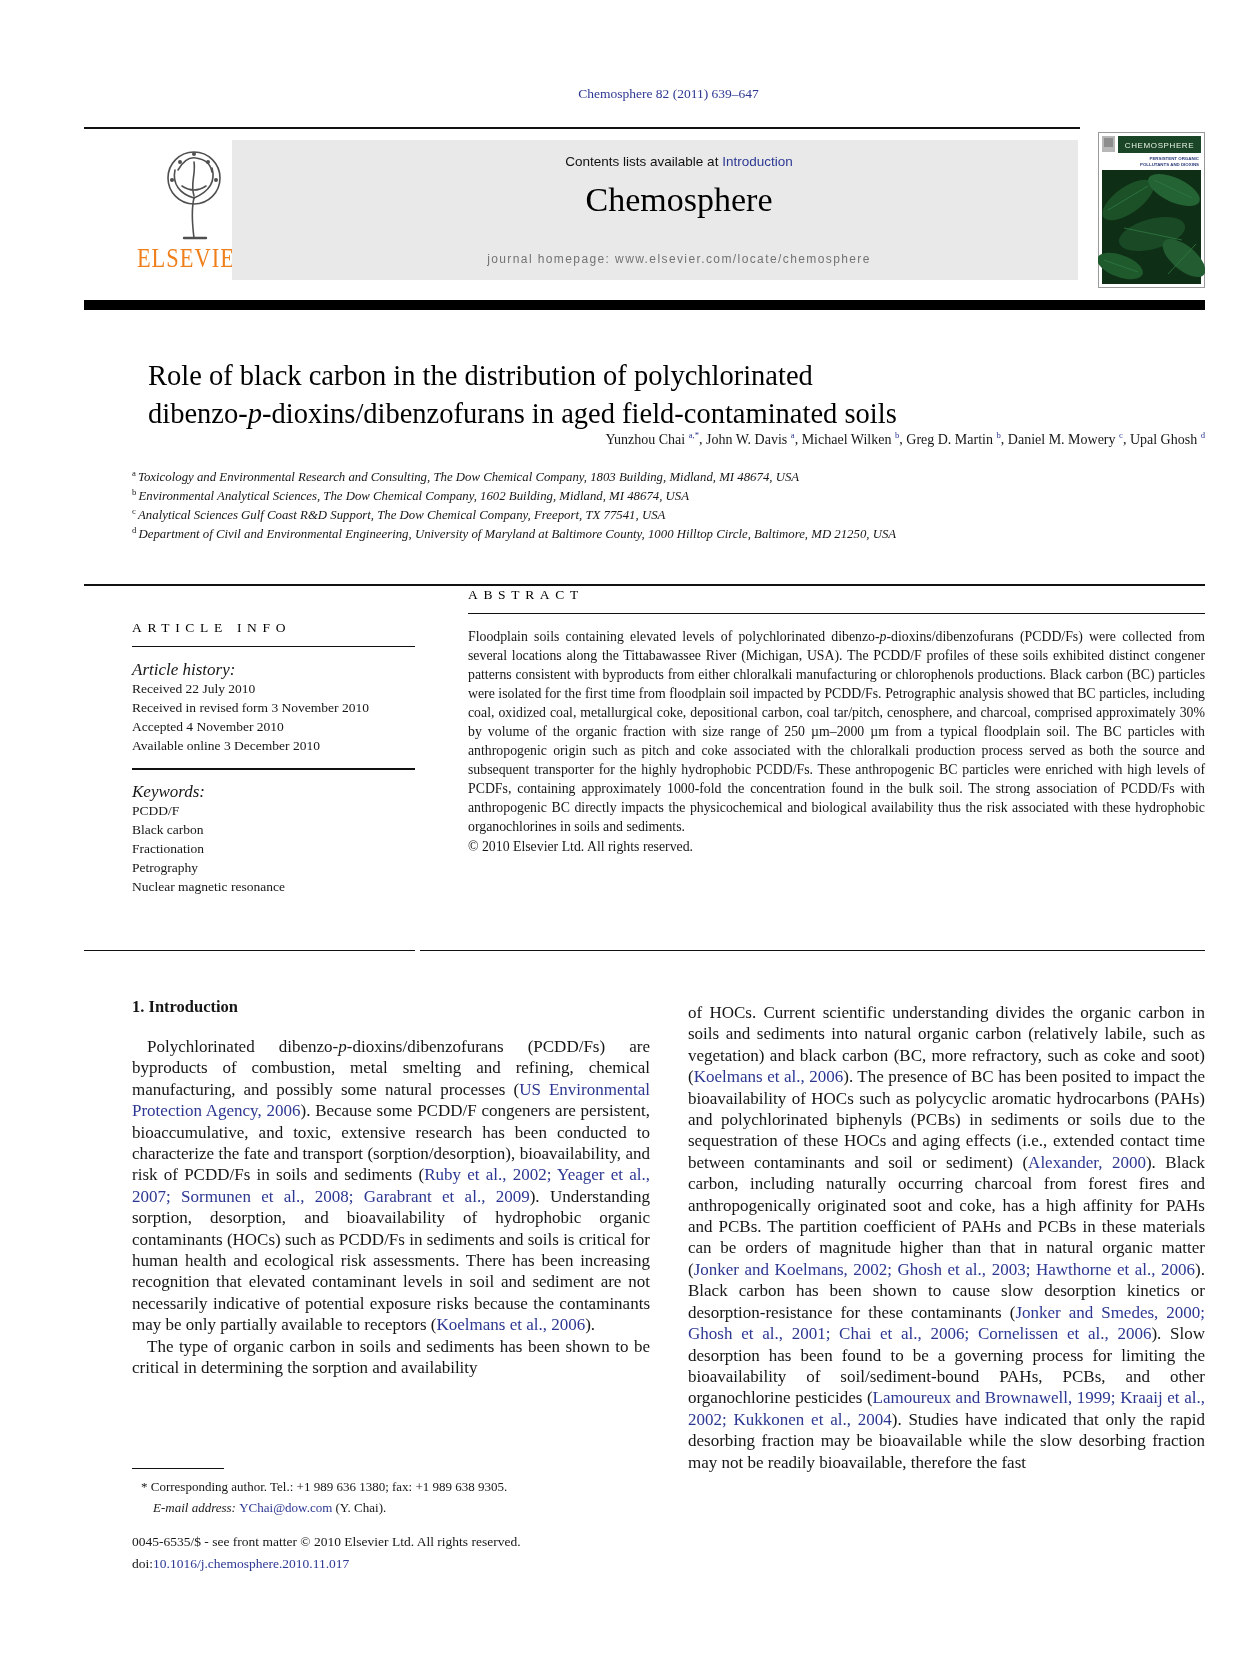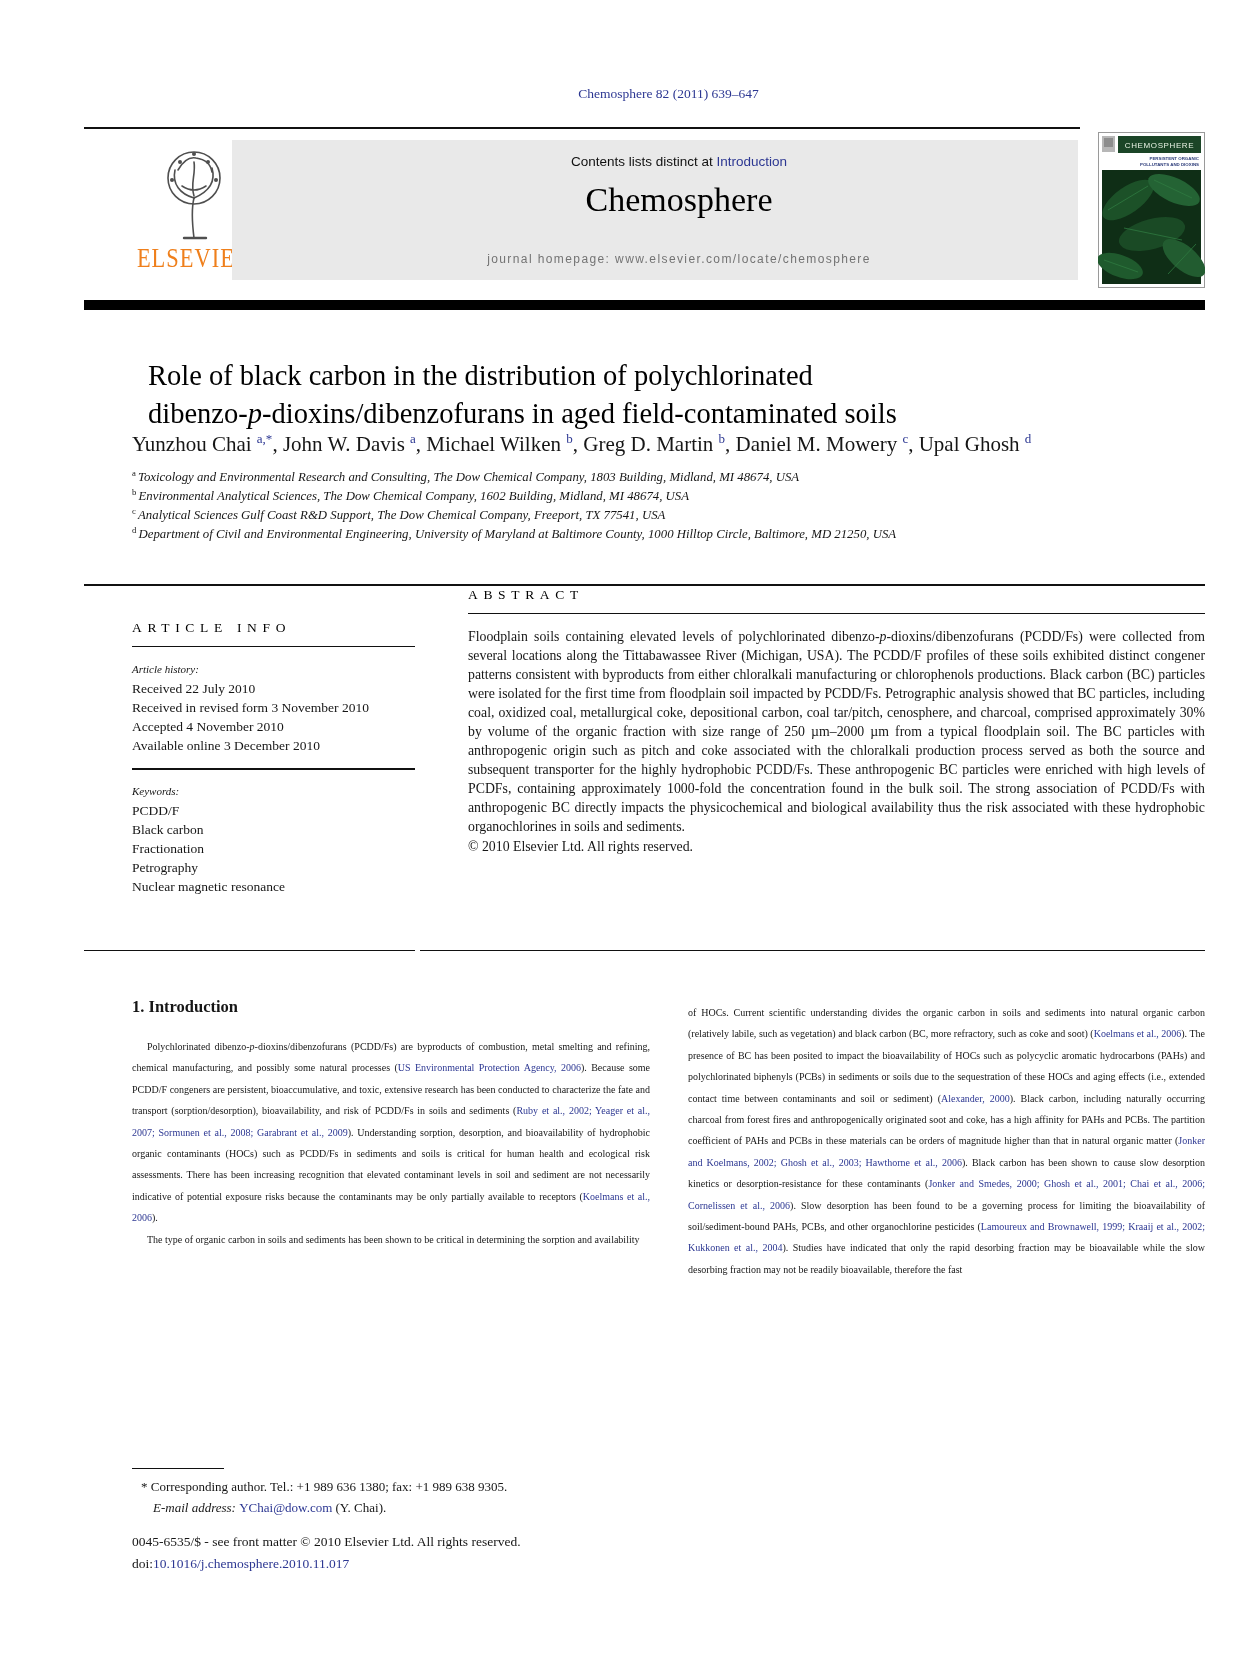--- a/index.html
+++ b/index.html
@@ -28,43 +28,43 @@
   .banner{top:140px;left:232px;width:798px;height:140px;background:var(--banner);text-align:center;}
   .contents-line{padding-top:14px;font-size:13.5px;font-family:"Liberation Sans",sans-serif;color:#111;}
   .journal-name{margin-top:12px;font-size:34px;font-family:"Liberation Serif",serif;color:#000;}
   .homepage-line{margin-top:33px;font-size:12px;letter-spacing:1.4px;font-family:"Liberation Sans",sans-serif;color:#737373;}
 
   .cover{top:132px;left:1050px;width:107px;height:156px;}
 
   .thick-bar{top:300px;left:84px;width:1073px;height:10px;background:#000;}
 
   .article-title{top:341px;left:84px;width:940px;font-size:28.5px;line-height:38px;color:#000;}
-  .authors-line{top:432px;left:84px;width:1073px;font-size:21px;}
+  .authors-line{top:432px;left:84px;width:1073px;font-size:14px;text-align:right;}
   .affiliations{top:468px;left:84px;width:1073px;font-size:12.8px;line-height:19px;}
   .affil-line{}
 
   .rule-mid{top:584px;left:84px;width:1073px;height:1.6px;background:#111;}
 
   .info-col{top:620px;left:84px;width:283px;}
   .abstract-col{top:587px;left:420px;width:737px;}
   .col-heading{font-size:13.5px;letter-spacing:0.42em;color:#000;}
   .head-rule{height:1.3px;background:#111;margin-top:10px;margin-bottom:13px;}
   .info-line{font-size:13.5px;line-height:19px;}
-  .info-label{font-size:11px;line-height:19px;font-style:italic;}
+  .info-label{font-size:17px;line-height:19px;font-style:italic;}
   .mid-rule{height:1.3px;background:#111;margin:13px 0 12px 0;}
   .abstract-body{font-size:13.8px;line-height:19px;text-align:justify;}
   .copyright-line{font-size:13.8px;line-height:19px;margin-top:1px;}
 
   .bottom-rule-left{top:950px;left:84px;width:283px;height:1.3px;background:#111;}
   .bottom-rule-right{top:950px;left:420px;width:737px;height:1.3px;background:#111;}
 
   .col-left{top:997px;left:84px;width:518px;}
   .col-right{top:997px;left:640px;width:517px;padding-top:5px;}
   .intro-heading{font-size:16.5px;font-weight:bold;margin:0 0 19px 0;}
-  .body-p{font-size:10px;line-height:21.4px;text-align:justify;margin:0;}
+  .body-p{font-size:17px;line-height:21.4px;text-align:justify;margin:0;}
   .indent{text-indent:15px;}
 
   .footnote{top:1468px;left:84px;width:520px;font-size:13px;line-height:21px;}
   .footnote-rule{width:92px;height:1.3px;background:#111;margin-bottom:7px;}
   .footnote-line1{padding-left:9px;}
   .footnote-line2{padding-left:21px;}
 
   .footer{top:1531px;left:84px;width:700px;font-size:13.5px;line-height:22px;}
 </style>
 </head>
@@ -90,21 +90,21 @@
         <circle cx="66" cy="20" r="2"></circle>
       <circle cx="30" cy="38" r="2"></circle>
         <circle cx="74" cy="38" r="2"></circle>
       <circle cx="52" cy="12" r="2"></circle>
     </g>
   </svg>
   <span class="elsevier-word">ELSEVIER</span>
 </div>
 
 <div class="abs banner">
-  <div class="contents-line"><span class="seg-n">Contents lists distinct at </span><span class="seg-link">Introduction</span></div>
+  <div class="contents-line"><span class="seg-n">Contents lists available at </span><span class="seg-link">Introduction</span></div>
   <div class="journal-name">Chemosphere</div>
   <div class="homepage-line">journal homepage: www.elsevier.com/locate/chemosphere</div>
 </div>
 
 <div class="abs cover">
   <svg width="107" height="156" viewBox="0 0 107 156">
     <rect x="0.5" y="0.5" width="106" height="155" fill="#ffffff" stroke="#9a9a9a"></rect>
     <rect x="4" y="4" width="13" height="16" fill="#b7b7b7"></rect>
     <rect x="6" y="6" width="9" height="9" fill="#8d8d8d"></rect>
     <rect x="20" y="4" width="83" height="17" fill="#1b4527"></rect>

